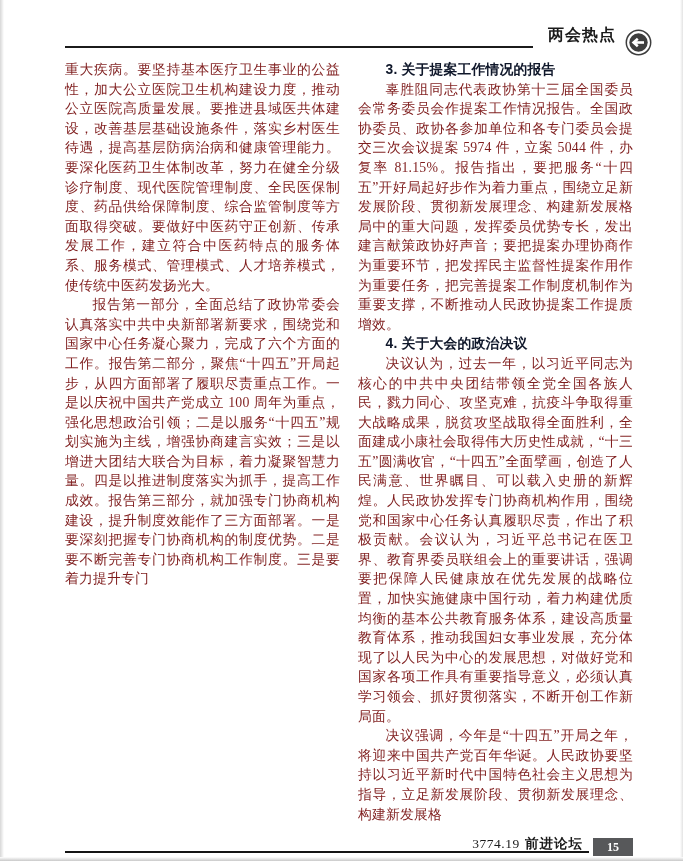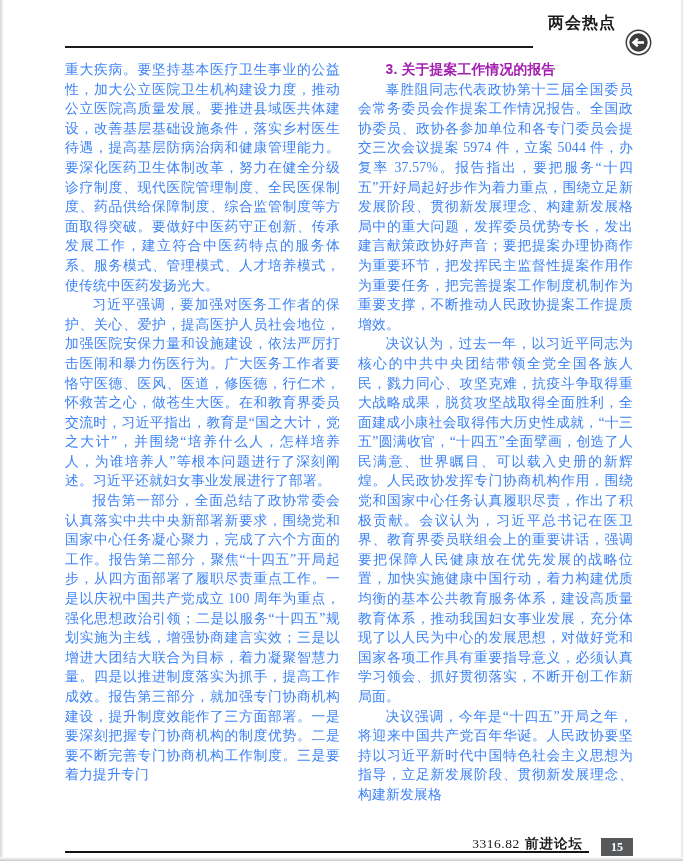--- a/index.html
+++ b/index.html
@@ -37,48 +37,48 @@
   }
   .header-rule {
     flex: 1 1 auto;
     height: 2px; background: #1b1b1b;
     margin-bottom: 0px; margin-right: 15px;
   }
   .header-title {
     font-family: "Liberation Sans", "DejaVu Sans", sans-serif;
     font-weight: 700; font-size: 16px; line-height: 1;
     color: #1a1a1a;
-    margin-right: 9px; margin-bottom: 17px;
+    margin-right: 9px; margin-bottom: 5px;
     letter-spacing: 1px;
     white-space: nowrap;
   }
   .header-icon { width: 27px; height: 27px; margin-bottom: -8px; }
   .header-icon svg { display: block; }
 
   
   .content {
     position: absolute; top: 60px; left: 65px; width: 568px;
     display: flex; gap: 18px;
   }
   .col { width: 275px; }
   .para {
     margin: 0;
     font-size: 13.8px;
     line-height: 19.6px;
     text-align: justify;
     text-justify: inter-character;
-    color: #3b82f6;
+    color: #7f1d1d;
     letter-spacing: 0.2px;
   }
   .para.indent { text-indent: 2em; }
   .para.heading {
     font-family: "Liberation Sans", "DejaVu Sans", sans-serif;
     font-weight: 700;
     text-indent: 2em;
-    color: #a21caf;
+    color: #0f172a;
   }
 
   
   .page-footer {
     position: absolute; left: 65px; width: 568px; bottom: 5px; height: 19px;
   }
   .footer-rule {
     position: absolute; left: 0; bottom: 3px;
     width: 524px; height: 1.6px; background: #141414;
   }
@@ -89,21 +89,21 @@
   }
   .footer-issue { letter-spacing: 0.5px; }
   .footer-journal {
     font-family: "Liberation Sans", "DejaVu Sans", sans-serif;
     font-weight: 700;
     margin-left: 2px;
     letter-spacing: 1px;
   }
   .page-number-box {
     position: absolute; right: 0; bottom: 0;
-    width: 32px; height: 18px;
+    width: 40px; height: 18px;
     background: #57585a; color: #ffffff;
     font-family: "Liberation Serif", "DejaVu Serif", serif;
     font-weight: 700; font-size: 12px;
     display: flex; align-items: center; justify-content: center; text-align: right;
   }
 </style>
 </head>
 <body>
 
 <div class="page">
@@ -121,33 +121,33 @@
         <circle cx="13.5" cy="13.5" r="9.2" fill="#3d3d3d"></circle>
         <path d="M19 13.5 H10" stroke="#ffffff" stroke-width="2.6" fill="none"></path>
         <path d="M12.8 9.8 L8.6 13.5 L12.8 17.2" stroke="#ffffff" stroke-width="2.6" fill="none" stroke-linejoin="miter"></path>
       </svg>
     </span>
   </div>
 
   <div class="content">
     <div class="col">
         <p class="para">重大疾病。要坚持基本医疗卫生事业的公益性，加大公立医院卫生机构建设力度，推动公立医院高质量发展。要推进县域医共体建设，改善基层基础设施条件，落实乡村医生待遇，提高基层防病治病和健康管理能力。要深化医药卫生体制改革，努力在健全分级诊疗制度、现代医院管理制度、全民医保制度、药品供给保障制度、综合监管制度等方面取得突破。要做好中医药守正创新、传承发展工作，建立符合中医药特点的服务体系、服务模式、管理模式、人才培养模式，使传统中医药发扬光大。</p>
-        <p class="para indent">习近平强调，要加强对医务工作者的保护、关心、爱护，提高医护人员社会地位，加强医院安保力量和设施建设，依法严厉打击医闹和暴力伤医行为。广大医务工作者要恪守医德、医风、医道，修医德，行仁术，怀救苦之心，做苍生大医。在和教育界委员交流时，习近平指出，教育是“国之大计，党之大计”，并围绕“培养什么人，怎样培养人，为谁培养人”等根本问题进行了深刻阐述。习近平还就妇女事业发展进行了部署。</p>
         <p class="para indent">报告第一部分，全面总结了政协常委会认真落实中共中央新部署新要求，围绕党和国家中心任务凝心聚力，完成了六个方面的工作。报告第二部分，聚焦“十四五”开局起步，从四方面部署了履职尽责重点工作。一是以庆祝中国共产党成立 100 周年为重点，强化思想政治引领；二是以服务“十四五”规划实施为主线，增强协商建言实效；三是以增进大团结大联合为目标，着力凝聚智慧力量。四是以推进制度落实为抓手，提高工作成效。报告第三部分，就加强专门协商机构建设，提升制度效能作了三方面部署。一是要深刻把握专门协商机构的制度优势。二是要不断完善专门协商机构工作制度。三是要着力提升专门</p>
       </div>
     <div class="col">
         <p class="para heading">3. 关于提案工作情况的报告</p>
-        <p class="para indent">辜胜阻同志代表政协第十三届全国委员会常务委员会作提案工作情况报告。全国政协委员、政协各参加单位和各专门委员会提交三次会议提案 5974 件，立案 5044 件，办复率 37.57%。报告指出，要把服务“十四五”开好局起好步作为着力重点，围绕立足新发展阶段、贯彻新发展理念、构建新发展格局中的重大问题，发挥委员优势专长，发出建言献策政协好声音；要把提案办理协商作为重要环节，把发挥民主监督性提案作用作为重要任务，把完善提案工作制度机制作为重要支撑，不断推动人民政协提案工作提质增效。</p>
+        <p class="para indent">辜胜阻同志代表政协第十三届全国委员会常务委员会作提案工作情况报告。全国政协委员、政协各参加单位和各专门委员会提交三次会议提案 5974 件，立案 5044 件，办复率 81.15%。报告指出，要把服务“十四五”开好局起好步作为着力重点，围绕立足新发展阶段、贯彻新发展理念、构建新发展格局中的重大问题，发挥委员优势专长，发出建言献策政协好声音；要把提案办理协商作为重要环节，把发挥民主监督性提案作用作为重要任务，把完善提案工作制度机制作为重要支撑，不断推动人民政协提案工作提质增效。</p>
+        <p class="para heading">4. 关于大会的政治决议</p>
         <p class="para indent">决议认为，过去一年，以习近平同志为核心的中共中央团结带领全党全国各族人民，戮力同心、攻坚克难，抗疫斗争取得重大战略成果，脱贫攻坚战取得全面胜利，全面建成小康社会取得伟大历史性成就，“十三五”圆满收官，“十四五”全面擘画，创造了人民满意、世界瞩目、可以载入史册的新辉煌。人民政协发挥专门协商机构作用，围绕党和国家中心任务认真履职尽责，作出了积极贡献。会议认为，习近平总书记在医卫界、教育界委员联组会上的重要讲话，强调要把保障人民健康放在优先发展的战略位置，加快实施健康中国行动，着力构建优质均衡的基本公共教育服务体系，建设高质量教育体系，推动我国妇女事业发展，充分体现了以人民为中心的发展思想，对做好党和国家各项工作具有重要指导意义，必须认真学习领会、抓好贯彻落实，不断开创工作新局面。</p>
         <p class="para indent">决议强调，今年是“十四五”开局之年，将迎来中国共产党百年华诞。人民政协要坚持以习近平新时代中国特色社会主义思想为指导，立足新发展阶段、贯彻新发展理念、构建新发展格</p>
       </div>
   </div>
 
   <div class="page-footer">
     <div class="footer-rule"></div>
     <span class="footer-text">
-      <span class="footer-issue">3316.82</span>
+      <span class="footer-issue">3774.19</span>
       <span class="footer-journal">前进论坛</span>
     </span>
     <span class="page-number-box">15</span>
   </div>
 
 </div>
 
 </body></html>

